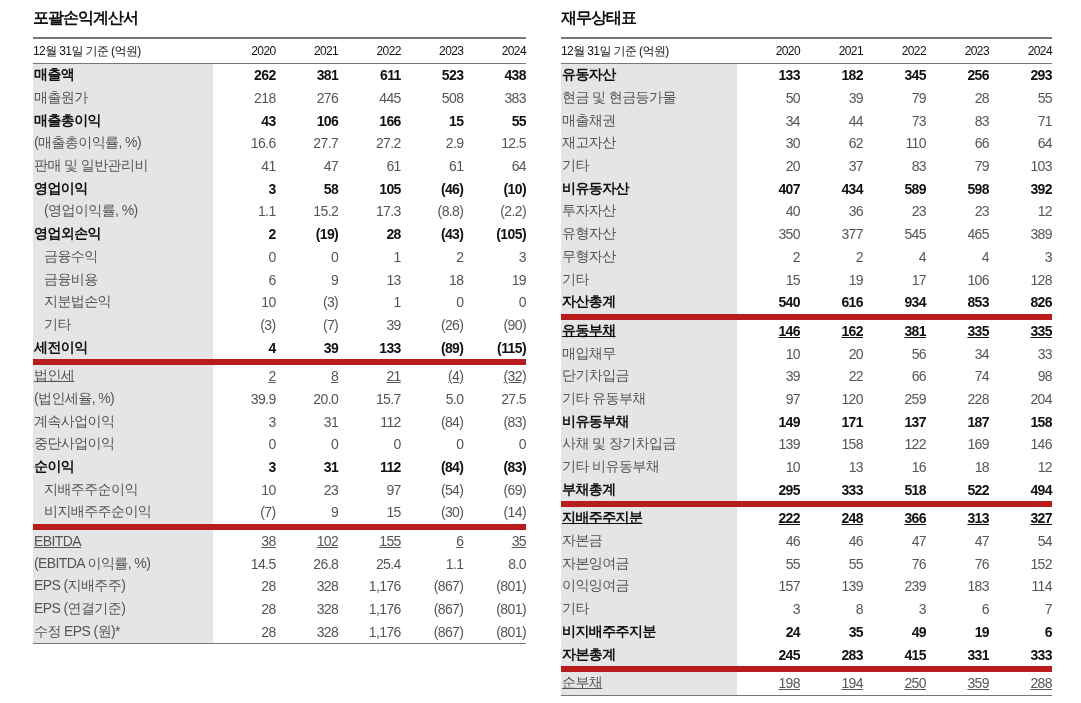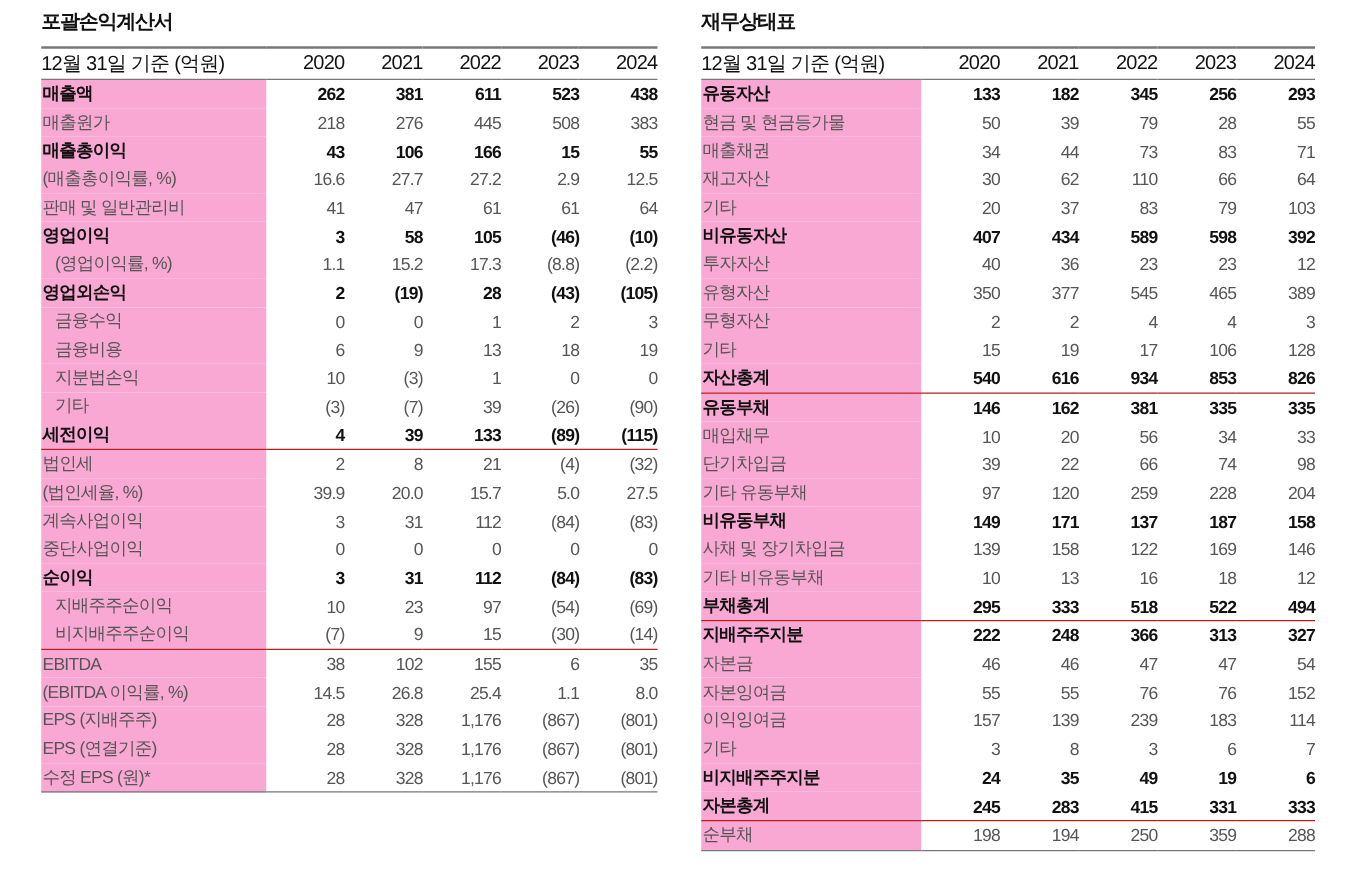--- a/index.html
+++ b/index.html
@@ -15,29 +15,29 @@
     font-size: 16px; font-weight: bold; letter-spacing: -1px;
     height: 24px; line-height: 24px; margin-top: 6px; margin-bottom: 7px;
     color: #111;
   }
   table { border-collapse: collapse; width: 100%; table-layout: fixed; }
   .tbl-top { border-top: 2px solid #777; }
   th, td {
     padding: 0; height: 22.7px; font-size: 14px; white-space: nowrap;
     letter-spacing: -0.6px;
   }
-  th { font-weight: normal; text-align: right; color: #111; font-size: 16px; }
+  th { font-weight: normal; text-align: right; color: #111; font-size: 12px; }
   th.label { text-align: left; }
   thead tr { border-bottom: 1px solid #777; }
   thead th { height: 24px; }
-  td.label { background: #f9a8d4; text-align: left; color: #555; padding-left: 1px; }
+  td.label { background: #e5e5e5; text-align: left; color: #555; padding-left: 1px; }
   td.num { text-align: right; color: #555; }
   tr.bold td { font-weight: bold; color: #111; }
   tr.indent td.label { padding-left: 11px; }
-  tr.sep td { border-top: 1px solid #b91c1c; }
+  tr.sep td { border-top: 6px solid #b91c1c; text-decoration: underline; }
   tbody tr:last-child td { border-bottom: 1px solid #777; }
   col.c-label-l { width: 180px; }
   col.c-label-r { width: 176px; }
 </style>
 </head>
 <body>
 
 <div class="panel left">
   <div class="title">포괄손익계산서</div>
   <table class="tbl-top">

